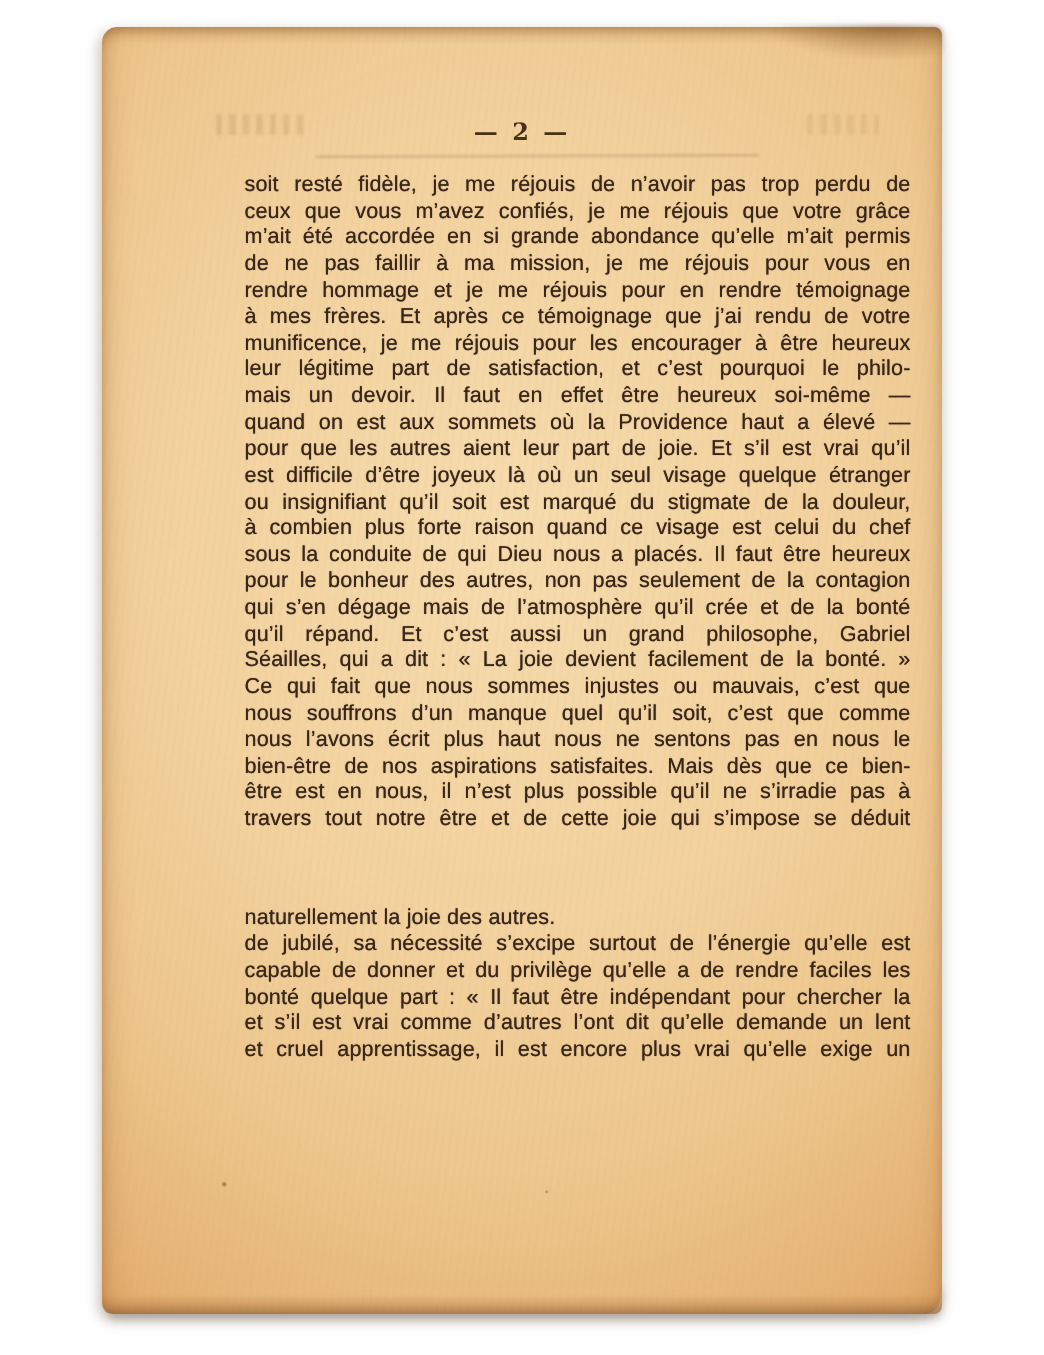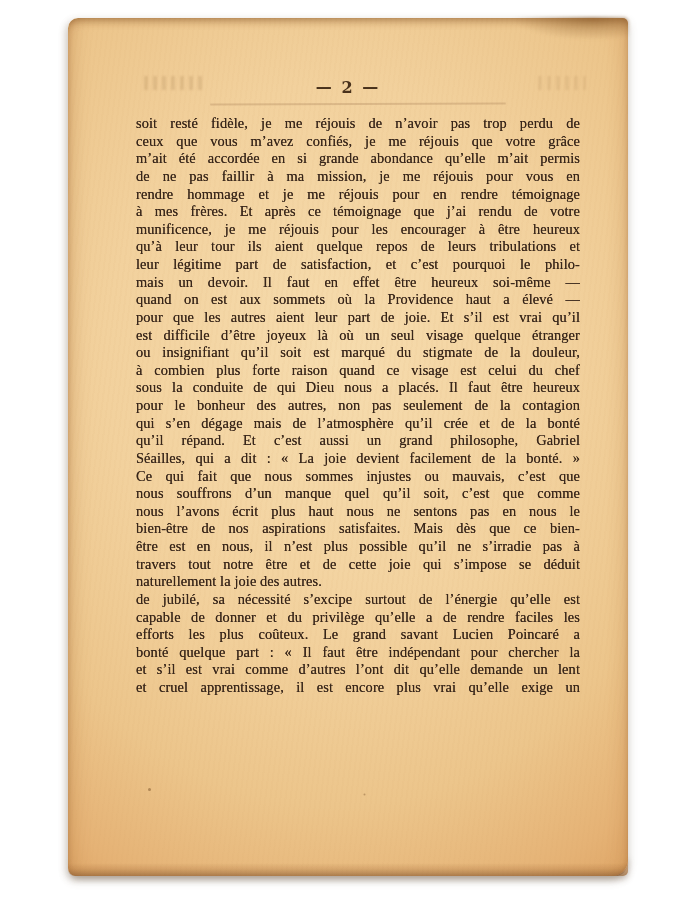--- a/index.html
+++ b/index.html
@@ -26,25 +26,25 @@
     border-radius:0 5px 0 0;filter:blur(1.5px);
     background:radial-gradient(85% 100% at 72% 0%, rgba(128,80,33,.58), rgba(128,80,33,0) 72%);}
   .smudge{position:absolute;left:76px;top:58px;width:62px;height:14px;opacity:.45;filter:blur(1.2px);
     background:repeating-linear-gradient(90deg, rgba(140,100,55,.38) 0 4px, rgba(0,0,0,0) 4px 9px);}
   .smudge.right{left:470px;width:48px;opacity:.3;}
   .folio{position:absolute;top:60px;left:0;right:0;text-align:center;
     font-family:"DejaVu Serif",serif;font-weight:700;font-size:16px;
     color:#48311b;letter-spacing:2px;}
   .ghost-rule{position:absolute;top:85px;left:142px;width:296px;height:2px;
     background:rgba(150,110,70,.26);filter:blur(.7px);border-radius:1px;transform:rotate(-.2deg);}
-  .text-block{position:absolute;left:68px;top:97px;width:444px;
-    font-family:Liberation Serif, serif;font-size:14.4px;line-height:17.62px;
+  .text-block{position:absolute;left:95px;top:97px;width:444px;
+    font-family:Liberation Sans, sans-serif;font-size:14.4px;line-height:17.62px;
     color:#38261a;letter-spacing:.1px;text-shadow:0 0 .6px rgba(56,38,26,.85);}
   .line{text-align:justify;text-align-last:justify;}
-  .line.no-just{text-align-last:left;}
+  .line.no-just{text-align-last:left;margin-top:48px;}
   .line.indent{text-indent:13px;}
   .bottom-edge{position:absolute;left:0;right:0;bottom:0;height:13px;border-radius:0 0 16px 8px;
     background:linear-gradient(to bottom, rgba(150,95,45,0) 0%, rgba(150,95,45,.20) 45%, rgba(112,68,33,.40) 100%);}
   .specks{position:absolute;left:80px;top:770px;width:3px;height:3px;border-radius:50%;
     background:rgba(120,80,40,.5);
     box-shadow:215px 5px 0 -.5px rgba(130,90,50,.45),
                330px -128px 0 -1px rgba(140,95,55,.30),
                425px -425px 0 -1px rgba(150,100,60,.25);}
 </style>
 </head>
@@ -59,21 +59,20 @@
     <div class="folio">— 2 —</div>
     <div class="ghost-rule"></div>
     <div class="text-block" id="text-block">
         <div class="line">soit resté fidèle, je me réjouis de n’avoir pas trop perdu de</div>
         <div class="line">ceux que vous m’avez confiés, je me réjouis que votre grâce</div>
         <div class="line">m’ait été accordée en si grande abondance qu’elle m’ait permis</div>
         <div class="line">de ne pas faillir à ma mission, je me réjouis pour vous en</div>
         <div class="line">rendre hommage et je me réjouis pour en rendre témoignage</div>
         <div class="line">à mes frères. Et après ce témoignage que j’ai rendu de votre</div>
         <div class="line">munificence, je me réjouis pour les encourager à être heureux</div>
-        <div class="line">qu’à leur tour ils aient quelque repos de leurs tribulations et</div>
         <div class="line">leur légitime part de satisfaction, et c’est pourquoi le philo-</div>
         <div class="line">mais un devoir. Il faut en effet être heureux soi-même —</div>
         <div class="line">quand on est aux sommets où la Providence haut a élevé —</div>
         <div class="line">pour que les autres aient leur part de joie. Et s’il est vrai qu’il</div>
         <div class="line">est difficile d’être joyeux là où un seul visage quelque étranger</div>
         <div class="line">ou insignifiant qu’il soit est marqué du stigmate de la douleur,</div>
         <div class="line">à combien plus forte raison quand ce visage est celui du chef</div>
         <div class="line">sous la conduite de qui Dieu nous a placés. Il faut être heureux</div>
         <div class="line">pour le bonheur des autres, non pas seulement de la contagion</div>
         <div class="line">qui s’en dégage mais de l’atmosphère qu’il crée et de la bonté</div>
@@ -81,21 +80,20 @@
         <div class="line">Séailles, qui a dit : « La joie devient facilement de la bonté. »</div>
         <div class="line">Ce qui fait que nous sommes injustes ou mauvais, c’est que</div>
         <div class="line">nous souffrons d’un manque quel qu’il soit, c’est que comme</div>
         <div class="line">nous l’avons écrit plus haut nous ne sentons pas en nous le</div>
         <div class="line">bien-être de nos aspirations satisfaites. Mais dès que ce bien-</div>
         <div class="line">être est en nous, il n’est plus possible qu’il ne s’irradie pas à</div>
         <div class="line">travers tout notre être et de cette joie qui s’impose se déduit</div>
         <div class="line no-just">naturellement la joie des autres.</div>
         <div class="line">de jubilé, sa nécessité s’excipe surtout de l’énergie qu’elle est</div>
         <div class="line">capable de donner et du privilège qu’elle a de rendre faciles les</div>
-        <div class="line">efforts les plus coûteux. Le grand savant Lucien Poincaré a</div>
         <div class="line">bonté quelque part : « Il faut être indépendant pour chercher la</div>
         <div class="line">et s’il est vrai comme d’autres l’ont dit qu’elle demande un lent</div>
         <div class="line">et cruel apprentissage, il est encore plus vrai qu’elle exige un</div>
       </div>
     <div class="specks"></div>
     <div class="bottom-edge"></div>
   </div>
 </div>
 
 </body></html>

